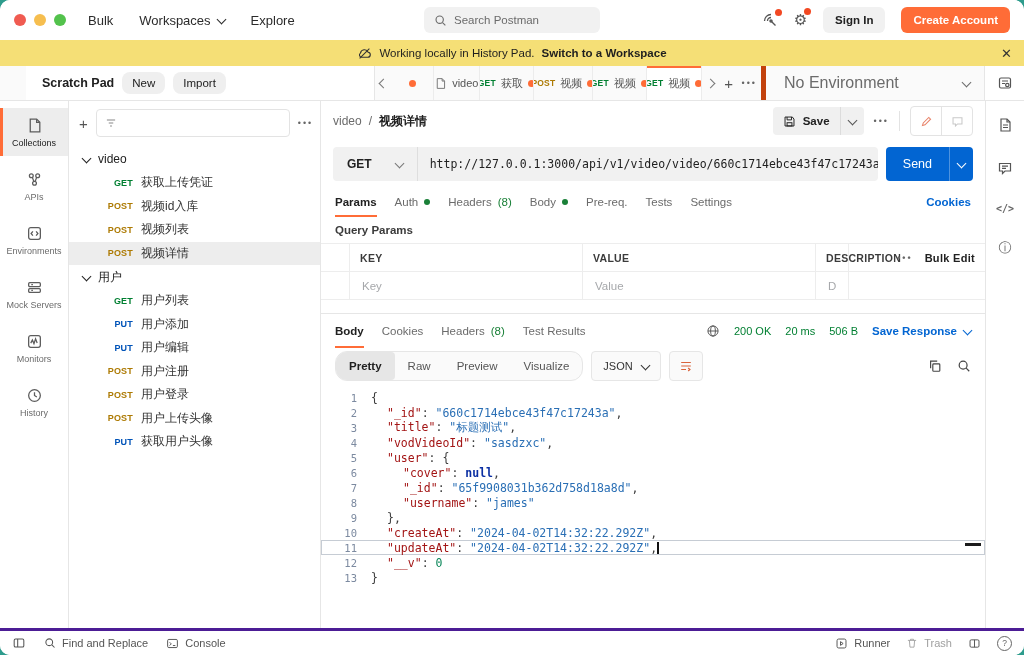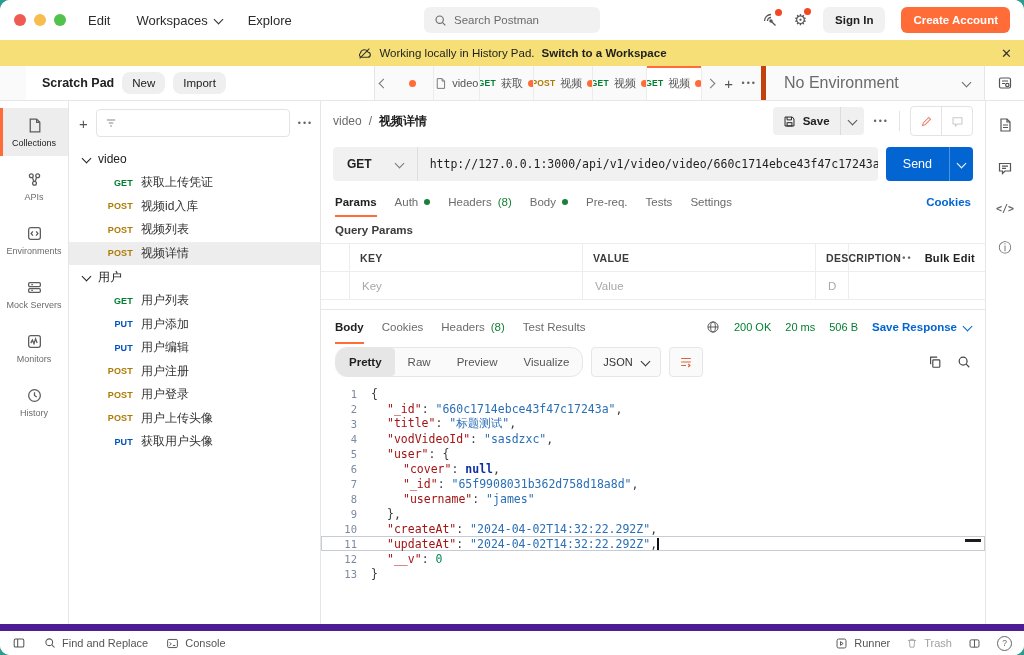--- a/index.html
+++ b/index.html
@@ -127,40 +127,40 @@
   .code-line .lc{white-space:pre;color:#212121;}
   .code-line.current{box-shadow:inset 0 0 0 1px #c6ccd4;}
   .tk-k{color:#A31515;} .tk-s{color:#2A6FB5;} .tk-p{color:#3b3b3b;} .tk-n{color:#0B2FA3;font-weight:700;} .tk-num{color:#098658;}
   .cursor{display:inline-block;width:1.5px;height:12px;background:#111;vertical-align:-2px;}
   .scroll-mark{position:absolute;right:4px;top:159px;width:16px;height:3px;background:#1c1c1c;}
   
   .rightrail{width:38px;flex:none;border-left:1px solid #e6e6e6;display:flex;flex-direction:column;align-items:center;padding-top:16px;gap:27px;color:#555;}
   .code-glyph{font-size:10px;font-weight:700;color:#666;font-family:"DejaVu Sans Mono",monospace;}
   .info-glyph{font-size:13px;color:#666;line-height:13px;}
   
-  .statusbar{height:24px;border-top:7px solid #4c1d95;display:flex;align-items:center;gap:18px;padding:0 12px;font-size:11px;color:#555;flex:none;background:#fff;}
+  .statusbar{height:24px;border-top:3px solid #4c1d95;display:flex;align-items:center;gap:18px;padding:0 12px;font-size:11px;color:#555;flex:none;background:#fff;}
   .sb-item{display:flex;align-items:center;gap:6px;}
   .sb-right{margin-left:auto;display:flex;align-items:center;gap:16px;}
   .sb-item.muted{color:#a0a0a0;}
   .qmark{width:13px;height:13px;border:1.2px solid #666;border-radius:50%;display:flex;align-items:center;justify-content:center;font-size:8.5px;color:#666;}
 </style>
 </head>
 <body>
 
 <div class="window">
 
   <div class="topbar">
     <div class="lights">
       <span class="light r"></span>
       <span class="light y"></span>
       <span class="light g"></span>
     </div>
     <div class="nav">
       <span class="nav-item">
-          <span>Edit</span>
+          <span>Bulk</span>
         </span>
       <span class="nav-item">
           <span>Workspaces</span>
           <span class="chev down"></span>
         </span>
       <span class="nav-item">
           <span>Explore</span>
         </span>
     </div>
     <div class="top-search">

